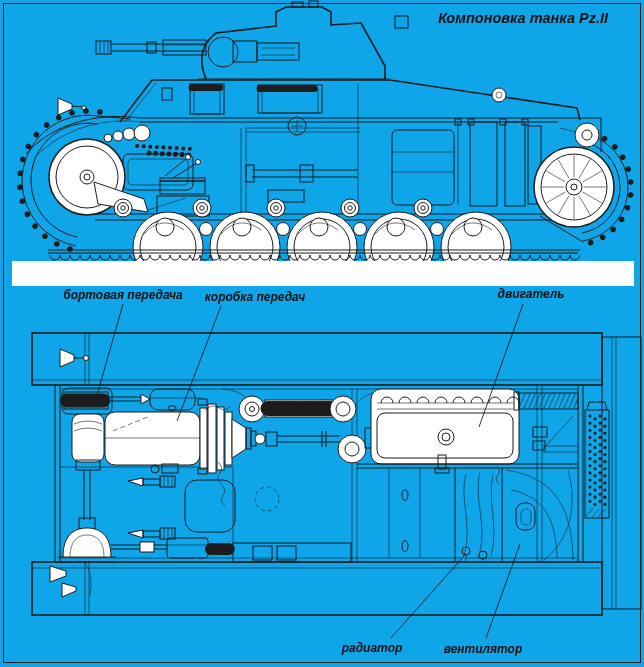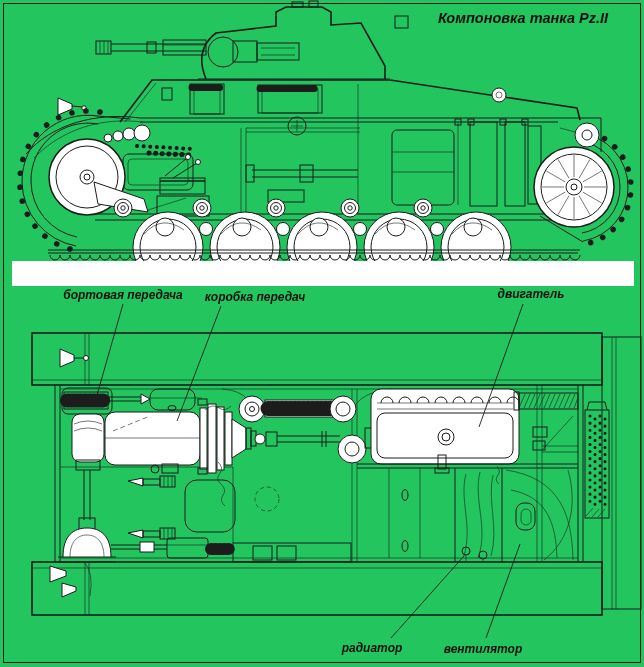--- a/index.html
+++ b/index.html
@@ -1,16 +1,16 @@
 <!DOCTYPE html>
 <html><head>
 <meta charset="utf-8">
 <style>
   html,body{margin:0;padding:0;background:#fff;}
-  .page{position:relative;width:644px;height:667px;background:#22c55e;overflow:hidden;
+  .page{position:relative;width:644px;height:667px;background:#0ea5e9;overflow:hidden;
         font-family:"Liberation Sans",sans-serif;}
   svg{position:absolute;left:0;top:0;}
   .s{fill:none;stroke:#1c1c1c;stroke-width:1;}
   .s2{fill:none;stroke:#1c1c1c;stroke-width:1.6;}
   .sf{fill:#fff;stroke:#1c1c1c;stroke-width:1;}
   .sf2{fill:#fff;stroke:#1c1c1c;stroke-width:1.5;}
   .thin{fill:none;stroke:#1c1c1c;stroke-width:0.6;}
   .dots{fill:none;stroke:#1c1c1c;stroke-linecap:round;}
   .lbl{font-style:italic;font-weight:bold;font-size:12px;fill:#111;}
   .ttl{font-style:italic;font-weight:bold;font-size:14.5px;fill:#111;}

